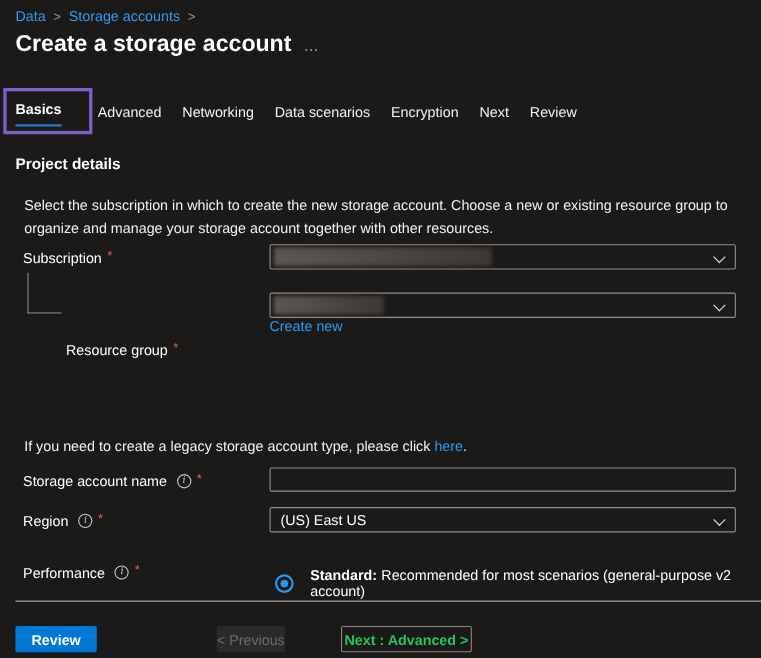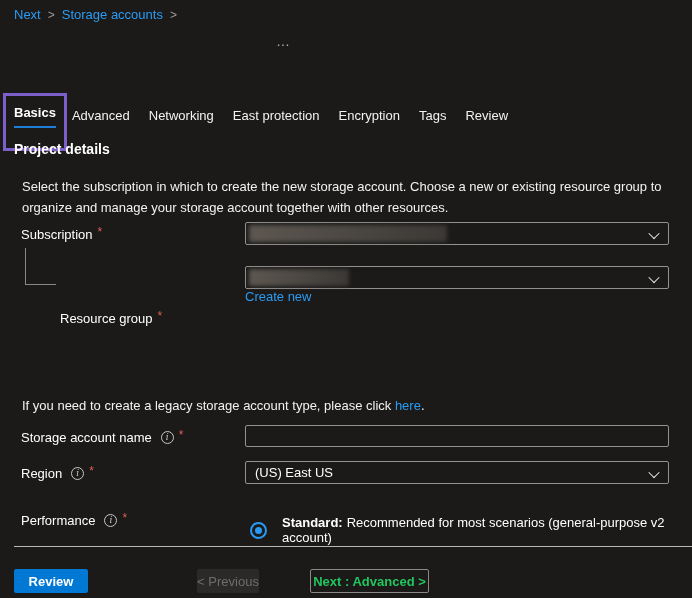--- a/index.html
+++ b/index.html
@@ -11,21 +11,21 @@
   }
   
   .breadcrumb { position:absolute; top:7px; left:14px; display:flex; align-items:center; gap:7px; font-size:13px; }
   .crumb { color:#2b9bf2; cursor:pointer; }
   .crumb-sep { color:#9d9b99; font-size:12px; }
   
   .title { position:absolute; top:28px; left:14px; font-size:21px; font-weight:bold; color:#ffffff; }
   .more-btn { position:absolute; top:33px; left:276px; color:#b3b0ad; font-size:14px; letter-spacing:1px; cursor:pointer; }
   
   .tabs { position:absolute; top:80px; left:3px; display:flex; align-items:center; }
-  .tab-highlight { border:3px solid #7c5fc9; padding:9px 8px 4px 8px; height:58px;margin-top:13px; }
+  .tab-highlight { border:3px solid #7c5fc9; padding:9px 25px 4px 8px; height:42px; }
   .tab { font-size:13px; color:#f3f2f1; cursor:pointer; white-space:nowrap; }
   .tab.active { font-weight:bold; color:#ffffff; }
   .tab-underline { height:2px; background:#1d7fd6; margin-top:6px; }
   .tab + .tab, .tab-highlight + .tab { margin-left:19px; }
   .tab-highlight + .tab { margin-left:5px; }
   
   .section-h { position:absolute; left:14px; font-size:14px; font-weight:bold; color:#ffffff; }
   .h-project { top:141px; }
   .h-instance { top:359px; }
   .desc { position:absolute; left:22px; width:666px; font-size:13px; line-height:21px; color:#f3f2f1; }
@@ -85,40 +85,41 @@
   .btn-review { left:14px; width:74px; background:#0078d4; color:#ffffff; font-weight:bold; }
   .btn-prev { left:197px; width:62px; background:#2b2a29; color:#6f6d6b; }
   .btn-next { left:310px; width:119px; background:#1b1a19; border:1px solid #8a8886; color:#22c55e; font-weight:bold; }
 </style>
 </head>
 <body>
 
 <div class="page">
 
   <nav class="breadcrumb">
-    <span class="crumb">Next</span>
+    <span class="crumb">Data</span>
     <span class="crumb-sep">&gt;</span>
     <span class="crumb">Storage accounts</span>
     <span class="crumb-sep">&gt;</span>
   </nav>
 
+  <h1 class="title">Create a storage account</h1>
   <span class="more-btn">…</span>
 
   <div class="tabs">
     <div class="tab-highlight">
       <div class="tab active">
         <span>Basics</span>
         <div class="tab-underline"></div>
       </div>
     </div>
     <div class="tab">Advanced</div>
     <div class="tab">Networking</div>
-    <div class="tab">East protection</div>
+    <div class="tab">Data scenarios</div>
     <div class="tab">Encryption</div>
-    <div class="tab">Tags</div>
+    <div class="tab">Next</div>
     <div class="tab">Review</div>
   </div>
 
   <h2 class="section-h h-project">Project details</h2>
   <p class="desc desc-project">Select the subscription in which to create the new storage account. Choose a new or existing resource group to organize and manage your storage account together with other resources.</p>
 
   <div class="flabel" style="left:21px; top:227px;">
     <span>Subscription</span>
     <span class="req">*</span>
   </div>

